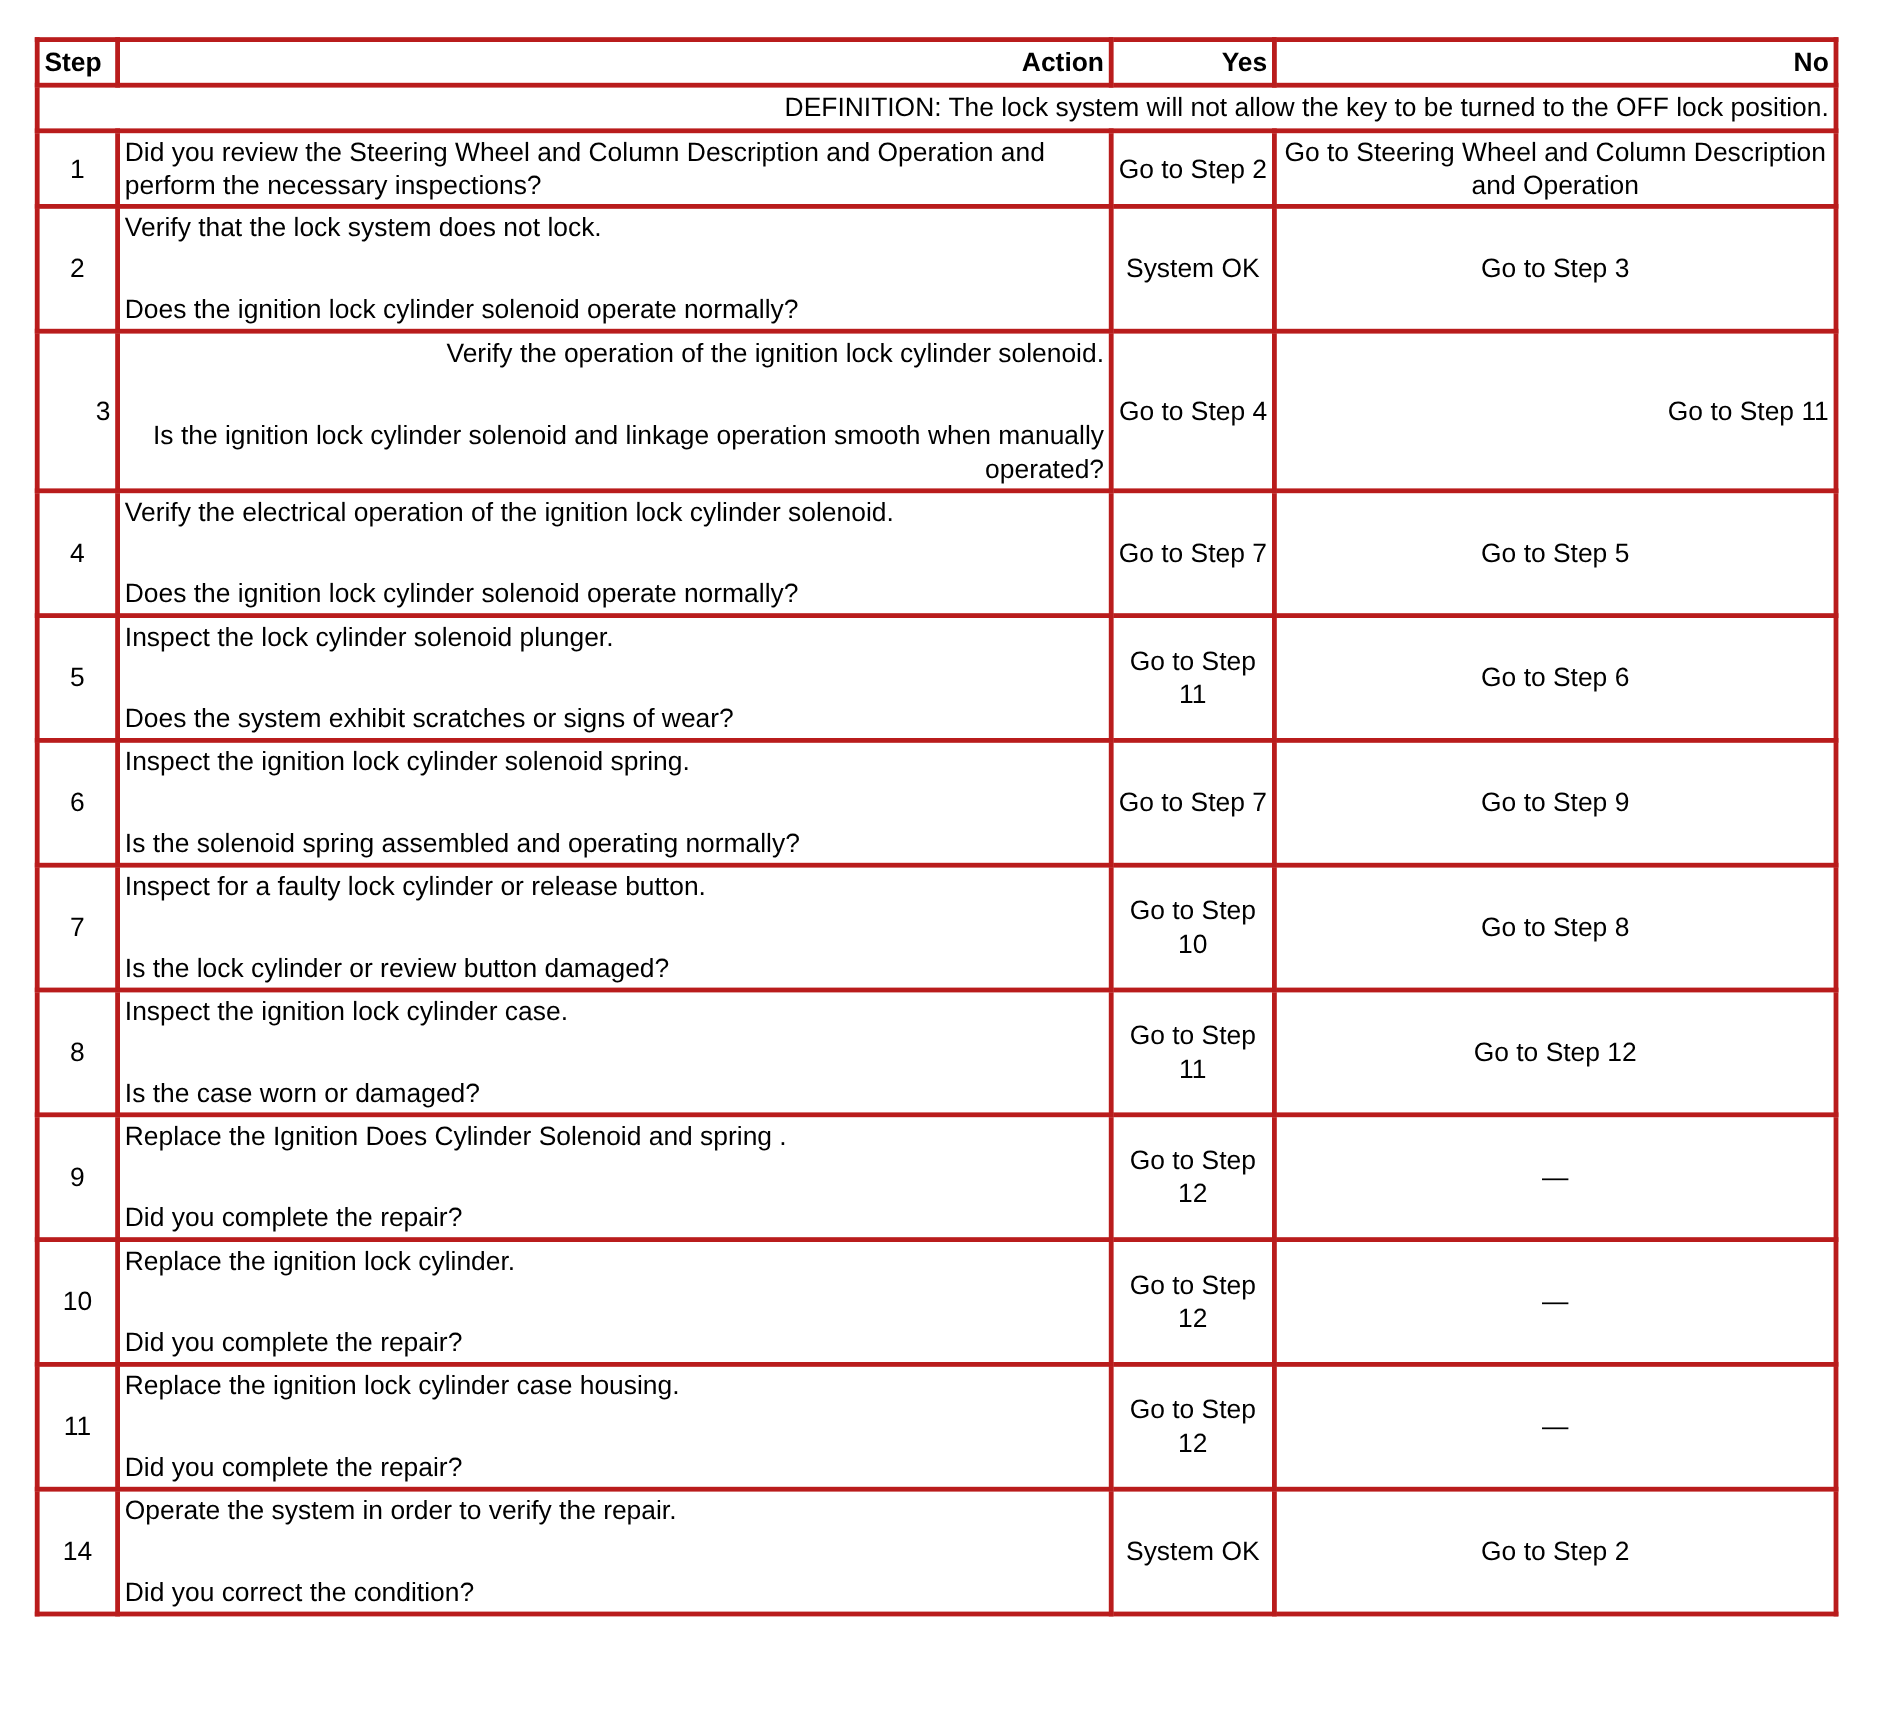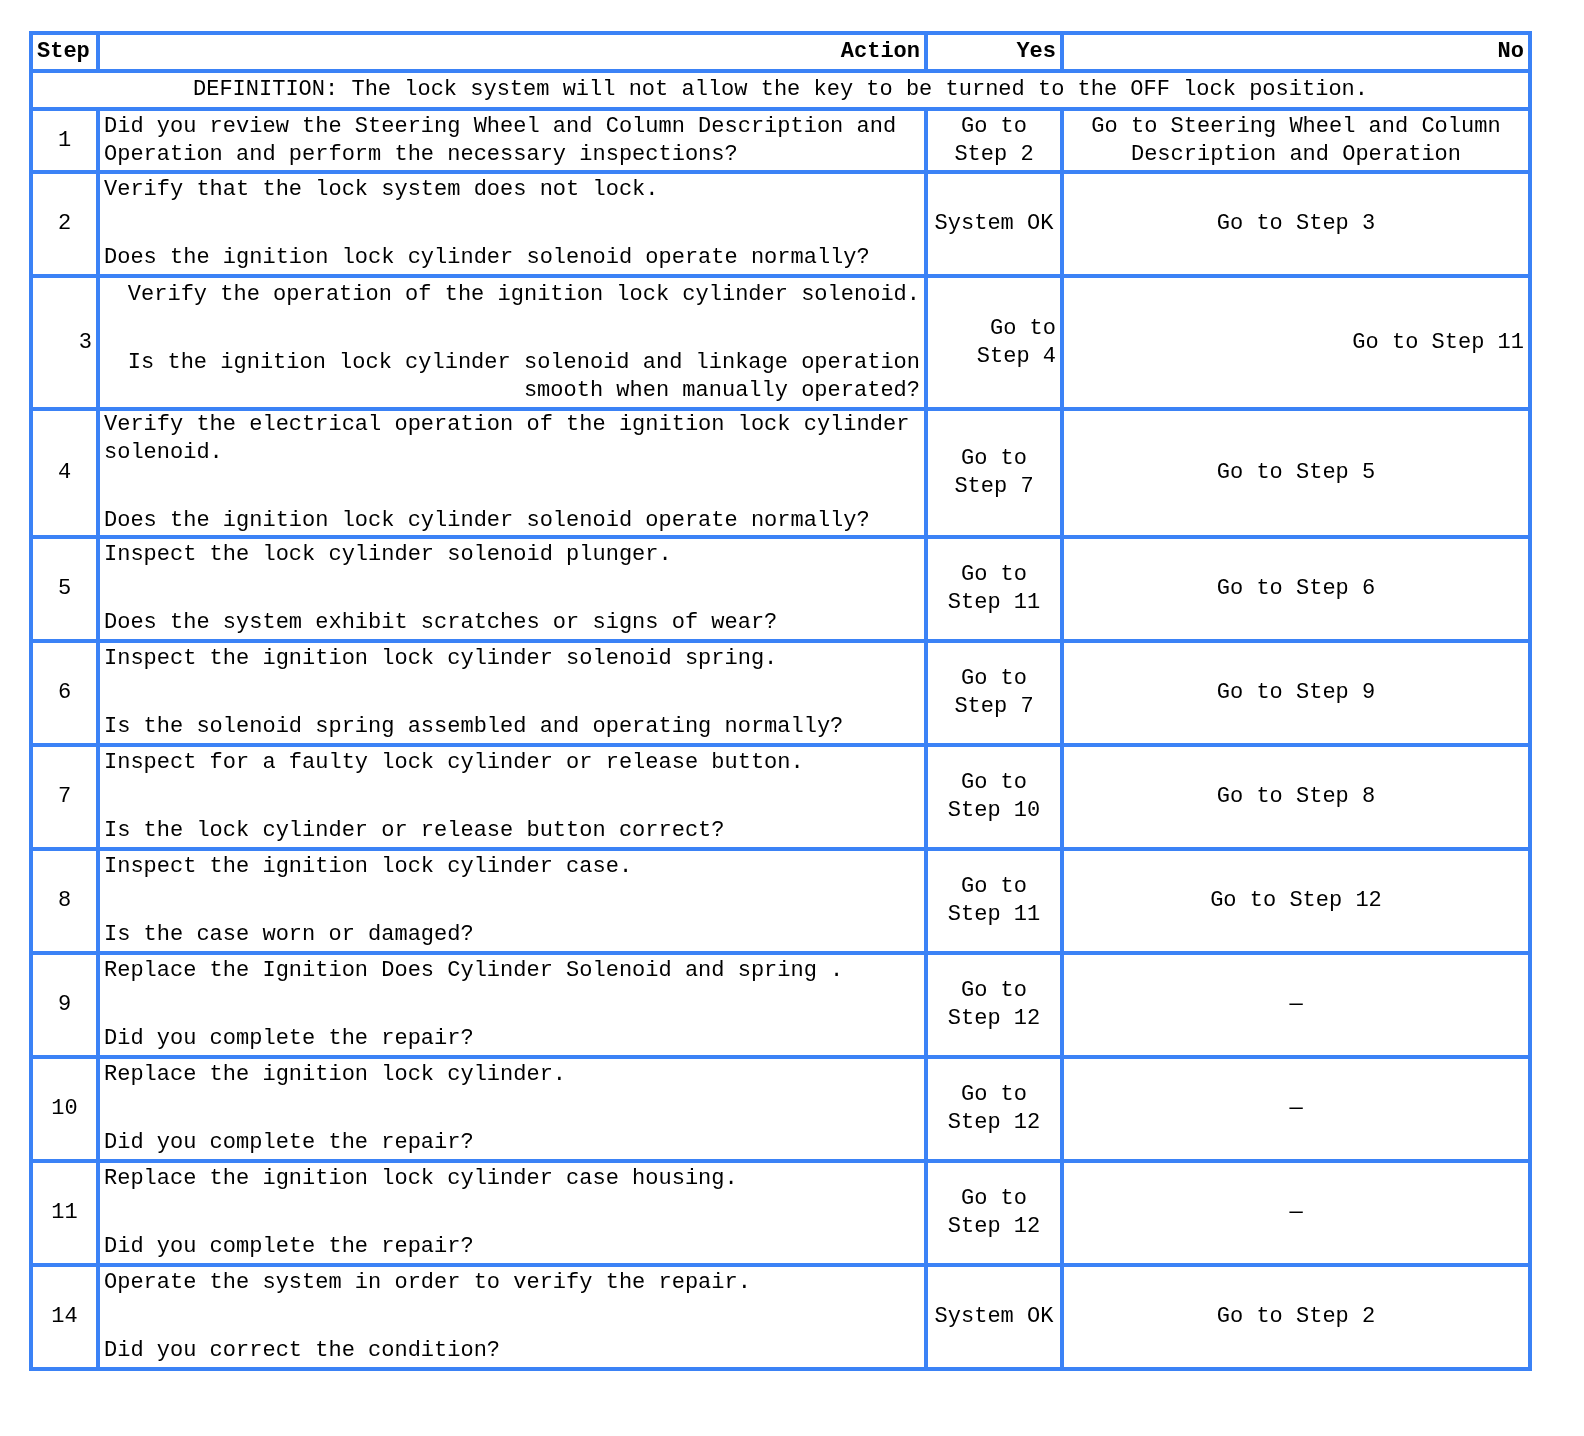--- a/index.html
+++ b/index.html
@@ -6,28 +6,27 @@
   body { width: 1584px; height: 1436px; position: relative; font-family: "Liberation Sans", sans-serif; color: #000; }
   table.diag {
     position: absolute; left: 29px; top: 31px;
     width: 1499px;
     border-collapse: collapse;
     table-layout: fixed;
     font-size: 22px;
     line-height: 28px;
   }
   table.diag td, table.diag th {
-    border: 4px solid #3b82f6;
+    border: 4px solid #b91c1c;
     padding: 0 4px;
     vertical-align: middle;
-    font-family: Liberation Mono, monospace;
   }
   th { font-weight: bold; text-align: right; height: 34px; }
   th.step-h { text-align: left; padding-left: 3px; }
-  td.definition { text-align: center; height: 34px; padding-left: 4px; }
+  td.definition { text-align: right; height: 34px; padding-left: 4px; }
   td.step-num { text-align: center; }
   td.action { text-align: left; vertical-align: top; padding-top: 2px; padding-bottom: 2px; }
   td.yes, td.no { text-align: center; vertical-align: bottom; padding-bottom: 2px; }
   td.yes.mid, td.no.mid { vertical-align: middle; }
   .action .gap { height: 40px; }
   tr.r1 td { height: 59px; }
   tr.rstd td { height: 100px; }
   tr.r3 td { height: 129px; text-align: right; }
 </style>
 </head>
@@ -108,21 +107,21 @@
         <div>Is the solenoid spring assembled and operating normally?</div>
       </td>
       <td class="yes">Go to Step 7</td>
       <td class="no">Go to Step 9</td>
     </tr>
     <tr class="rstd">
       <td class="step-num">7</td>
       <td class="action">
         <div>Inspect for a faulty lock cylinder or release button.</div>
         <div class="gap"></div>
-        <div>Is the lock cylinder or release button correct?</div>
+        <div>Is the lock cylinder or review button damaged?</div>
       </td>
       <td class="yes">Go to Step 10</td>
       <td class="no">Go to Step 8</td>
     </tr>
     <tr class="rstd">
       <td class="step-num">8</td>
       <td class="action">
         <div>Inspect the ignition lock cylinder case.</div>
         <div class="gap"></div>
         <div>Is the case worn or damaged?</div>

